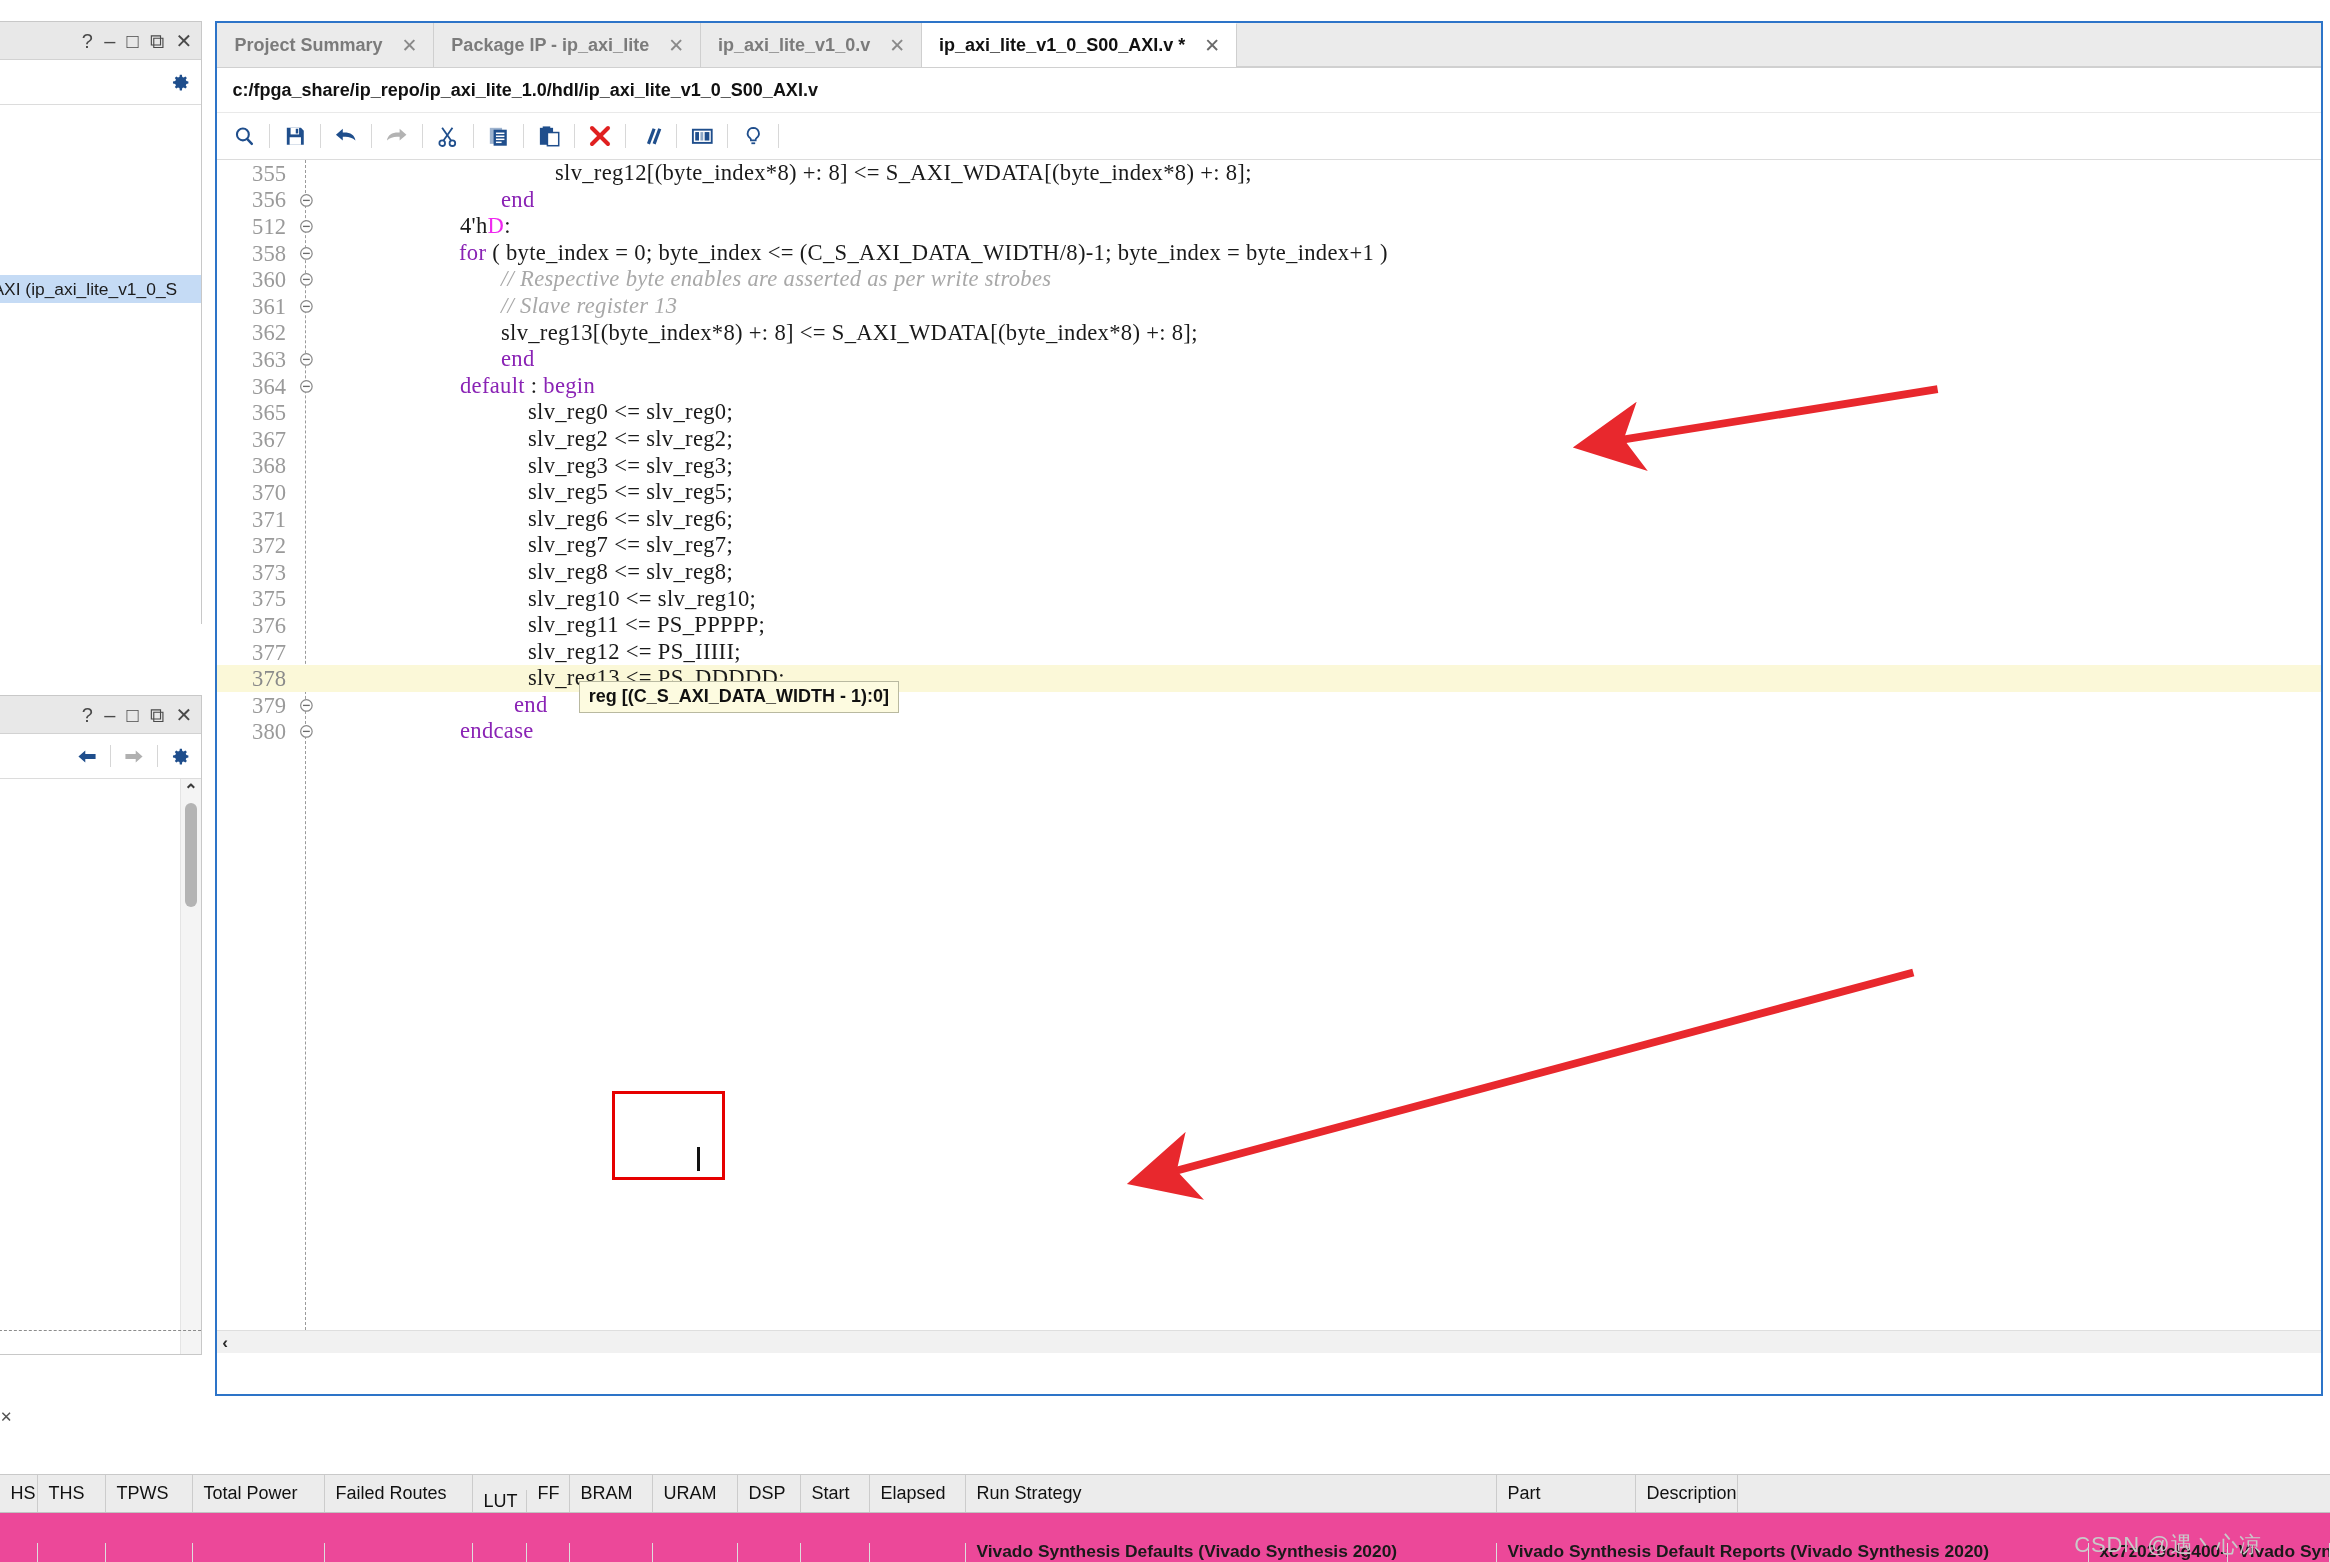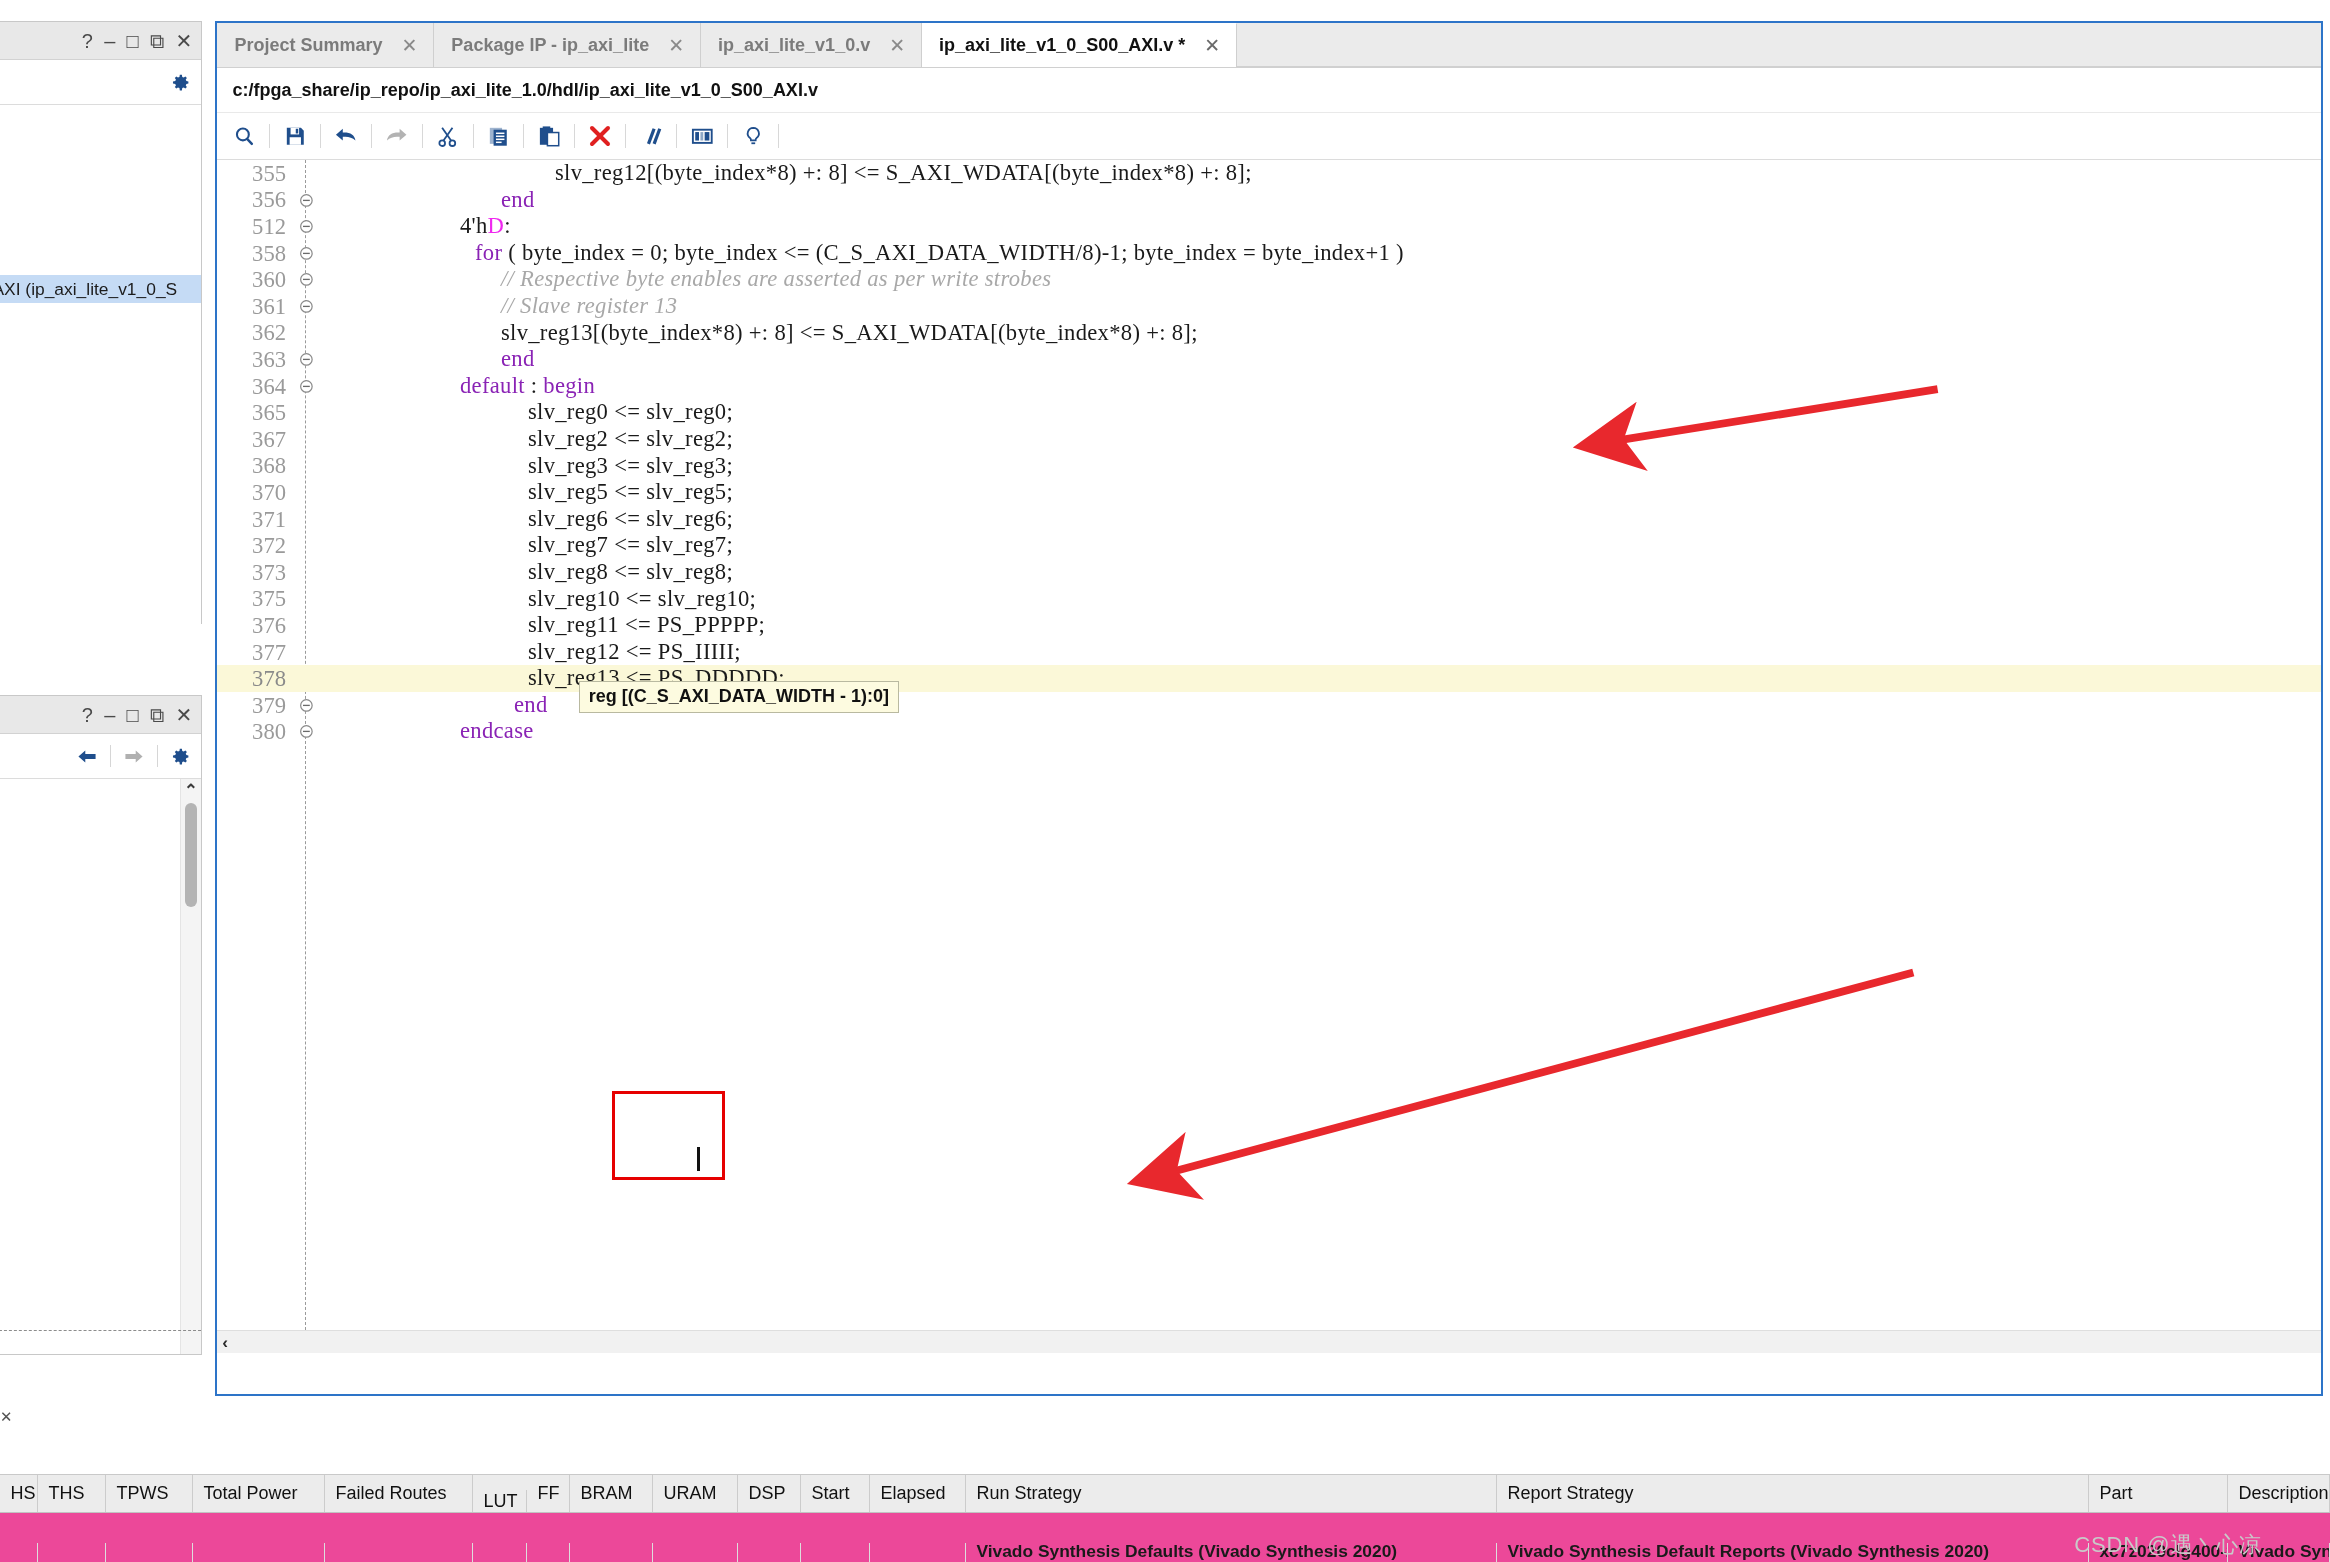--- a/index.html
+++ b/index.html
@@ -332,21 +332,21 @@
                 <line x1="4.6" y1="8.5" x2="12.4" y2="8.5" stroke="#6a6a6a" stroke-width="1.5"></line>
               </svg></span>
             <span class="code" style="left: 243px;"><span>4'h</span><span class="num-lit">D</span><span>:</span></span>
           </div>
           <div class="ln">
             <span class="num">358</span>
             <span class="fold"><svg viewBox="0 0 17 17" width="14.8" height="14.8">
                 <circle cx="8.5" cy="8.5" r="6.6" fill="#ffffff" stroke="#8a8a8a" stroke-width="1.4"></circle>
                 <line x1="4.6" y1="8.5" x2="12.4" y2="8.5" stroke="#6a6a6a" stroke-width="1.5"></line>
               </svg></span>
-            <span class="code" style="left: 258px;"><span class="kw">for</span><span> ( byte_index = 0; byte_index &lt;= (C_S_AXI_DATA_WIDTH/8)-1; byte_index = byte_index+1 )</span></span>
+            <span class="code" style="left: 242px;"><span class="kw">for</span><span> ( byte_index = 0; byte_index &lt;= (C_S_AXI_DATA_WIDTH/8)-1; byte_index = byte_index+1 )</span></span>
           </div>
           <div class="ln">
             <span class="num">360</span>
             <span class="fold"><svg viewBox="0 0 17 17" width="14.8" height="14.8">
                 <circle cx="8.5" cy="8.5" r="6.6" fill="#ffffff" stroke="#8a8a8a" stroke-width="1.4"></circle>
                 <line x1="4.6" y1="8.5" x2="12.4" y2="8.5" stroke="#6a6a6a" stroke-width="1.5"></line>
               </svg></span>
             <span class="code" style="left: 284px;"><span class="cmt">// Respective byte enables are asserted as per write strobes</span></span>
           </div>
           <div class="ln">
@@ -485,21 +485,20 @@
         <div class="bth" style="width: 132px;">Total Power</div>
         <div class="bth" style="width: 148px;">Failed Routes</div>
         <div class="bth" style="width: 54px; margin-top: 15px;">LUT</div>
         <div class="bth" style="width: 43px;">FF</div>
         <div class="bth" style="width: 83px;">BRAM</div>
         <div class="bth" style="width: 85px;">URAM</div>
         <div class="bth" style="width: 63px;">DSP</div>
         <div class="bth" style="width: 69px;">Start</div>
         <div class="bth" style="width: 96px;">Elapsed</div>
         <div class="bth" style="width: 531px;">Run Strategy</div>
-        <div class="bth" style="width: 592px;">Report Strategy</div>
         <div class="bth" style="width: 139px;">Part</div>
         <div class="bth" style="width: 102px;">Description</div>
       </div>
     <div class="btrow" id="btrow">
         <div class="btd" style="width: 38px;"></div>
         <div class="btd" style="width: 68px;"></div>
         <div class="btd" style="width: 87px;"></div>
         <div class="btd" style="width: 132px;"></div>
         <div class="btd" style="width: 148px;"></div>
         <div class="btd" style="width: 54px;"></div>

